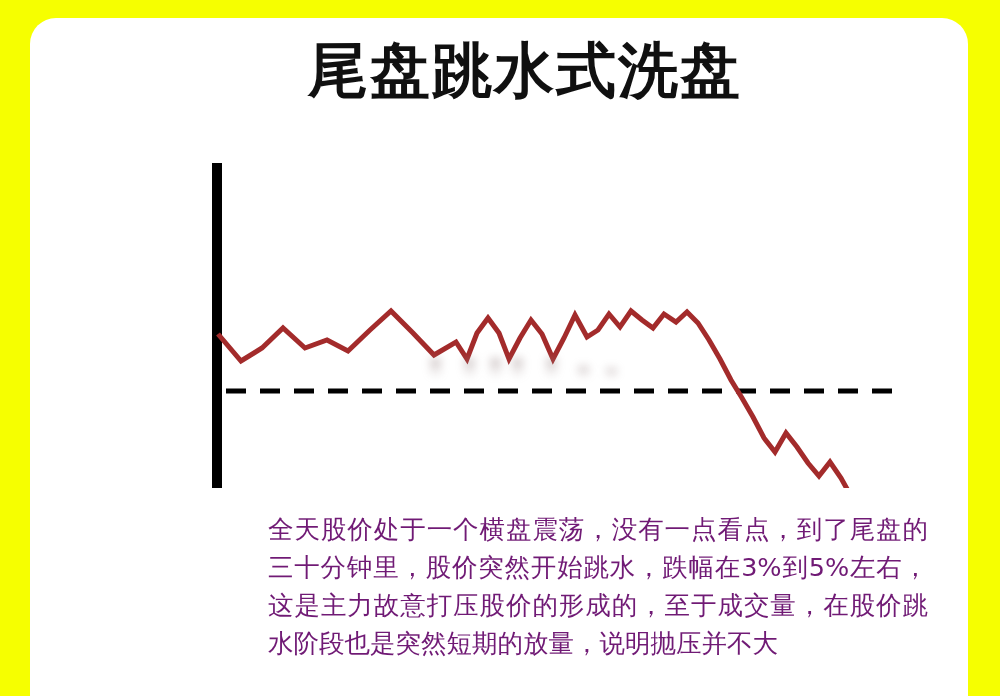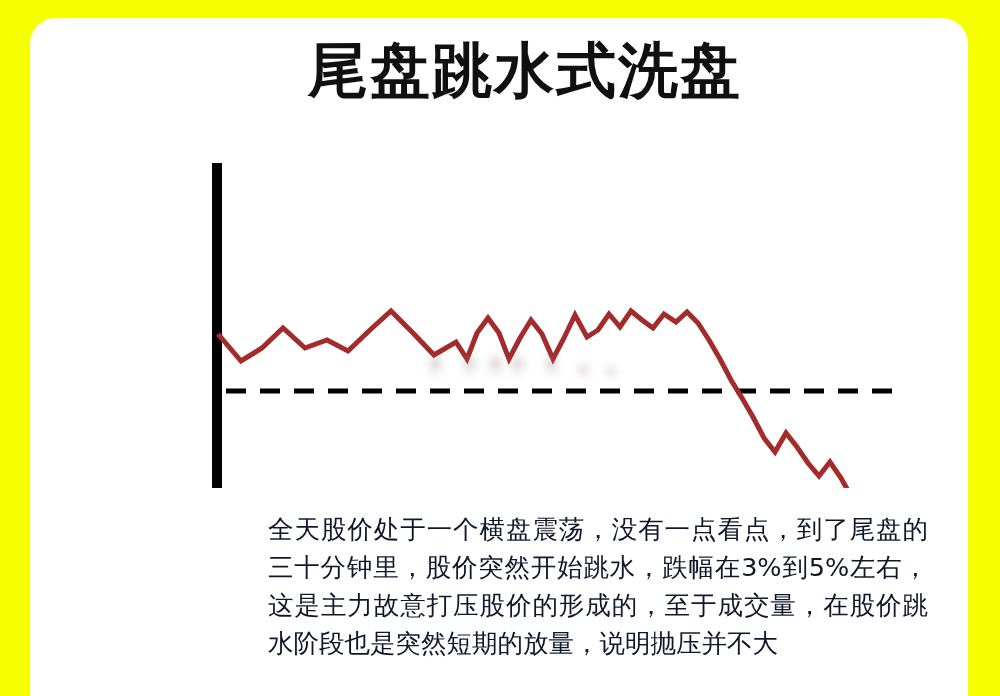--- a/index.html
+++ b/index.html
@@ -93,21 +93,21 @@
 
   
   #body-text {
     position: absolute;
     left: 238px;
     top: 492px;
     width: 660px;
     font-family: "DejaVu Sans", "Liberation Sans", sans-serif;
     font-size: 25.5px;
     line-height: 38px;
-    color: #0f172a;
+    color: #701a75;
     text-align: justify;
     text-justify: inter-character;
     font-weight: 400;
   }
 </style>
 </head>
 <body>
 
 <div id="poster" style="background: rgb(246, 255, 0);">
 

